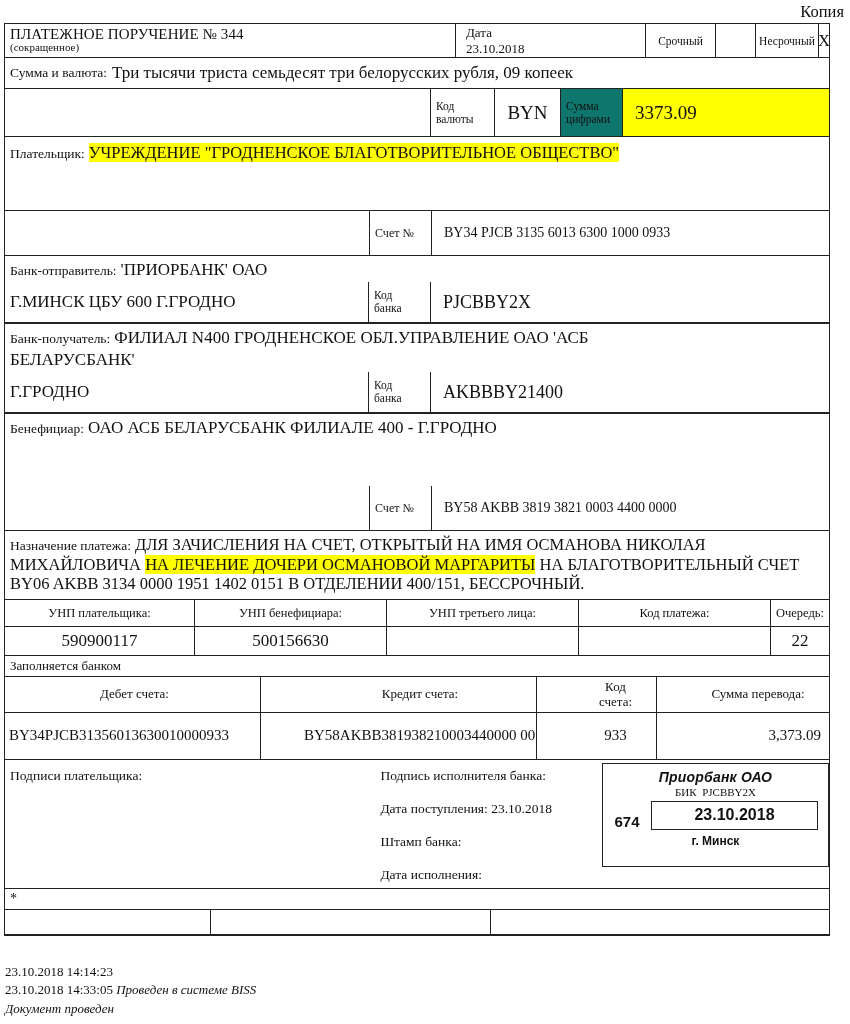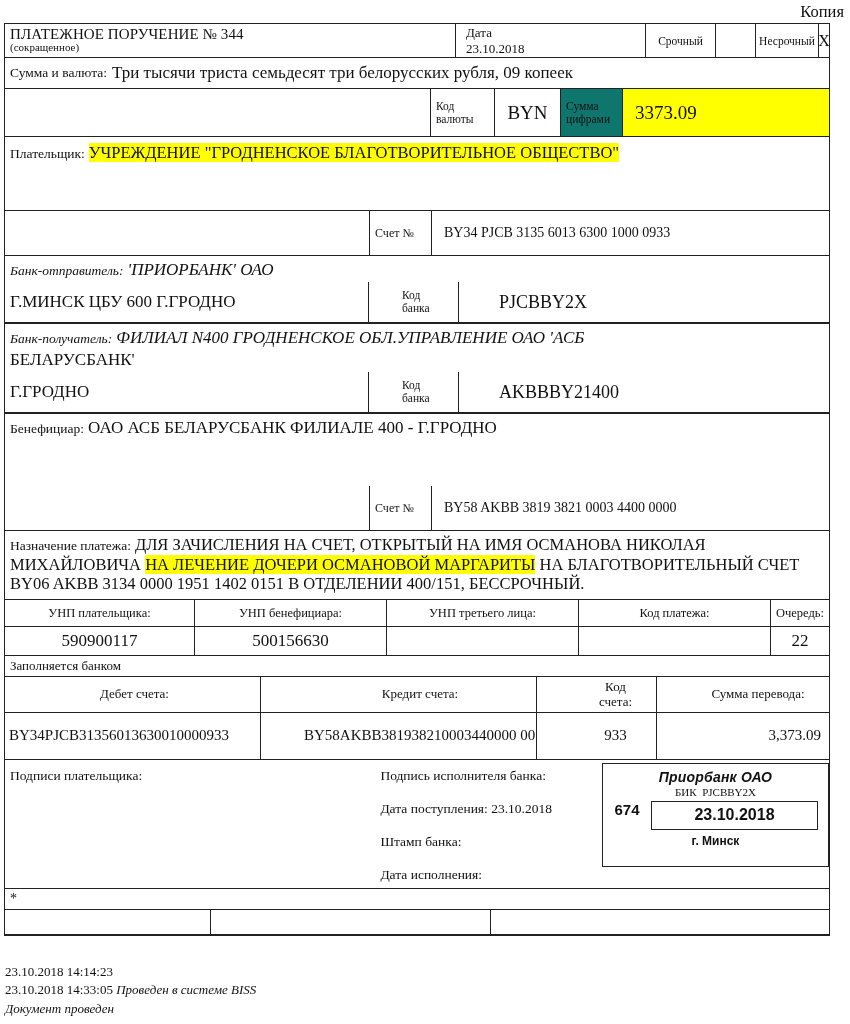--- a/index.html
+++ b/index.html
@@ -98,28 +98,28 @@
   .acct { height: 44px; border-bottom: 1.3px solid #222; display: flex; }
   .acct .spacer { width: 364px; border-right: 1.3px solid #222; }
   .acct .k {
     width: 62px; border-right: 1.3px solid #222; box-sizing: border-box;
     display: flex; align-items: center; padding-left: 5px; font-size: 12px;
   }
   .acct .v { flex: 1; display: flex; align-items: center; padding-left: 12px; font-size: 14px; text-align: center; }
 
   
   .bankline {
-    padding: 4px 0 2px 5px; white-space: nowrap; font-style: italic;
+    padding: 4px 0 2px 5px; white-space: nowrap;
   }
   .bankline .k { font-size: 13.5px; }
   .bankline .v { font-size: 17px; }
   .bankline2 { padding: 0 0 2px 5px; font-size: 17px; white-space: nowrap; }
 
   
-  .bankcode { height: 40px; border-bottom: 1.3px solid #222; display: flex; gap: 28px; }
+  .bankcode { height: 40px; border-bottom: 1.3px solid #222; display: flex; }
   .bankcode .city {
     width: 364px; border-right: 1.3px solid #222; box-sizing: border-box;
     display: flex; align-items: center; padding-left: 5px; font-size: 17px;
   }
   .bankcode .k {
     width: 62px; border-right: 1.3px solid #222; box-sizing: border-box;
     display: flex; flex-direction: column; justify-content: center;
     padding-left: 5px; font-size: 11.5px; line-height: 1.12;
   }
   .bankcode .v { flex: 1; display: flex; align-items: center; padding-left: 12px; font-size: 18px; }
@@ -187,21 +187,21 @@
     width: 227px; height: 104px; border: 1.3px solid #222;
     box-sizing: border-box; position: relative;
     font-family: "Liberation Sans", sans-serif;
     background: #fff;
   }
   .stamp .sname {
     text-align: center; font-style: italic; font-weight: bold;
     font-size: 14px; margin-top: 5px; letter-spacing: .2px;
   }
   .stamp .sbic { text-align: center; font-size: 11px; margin-top: 1px; font-family: "Liberation Serif", serif; }
-  .stamp .smid { display: flex; align-items: flex-start; margin-top: 3px; }
+  .stamp .smid { display: flex; align-items: flex-end; margin-top: 3px; }
   .stamp .snum { width: 48px; text-align: center; font-weight: bold; font-size: 15px; }
   .stamp .sdatebox {
     flex: 1; margin-right: 10px; border: 1.3px solid #222; text-align: center;
     font-weight: bold; font-size: 16px; padding: 4px 0 5px 0;
   }
   .stamp .scity { text-align: center; font-weight: bold; font-size: 12px; margin-top: 4px; }
 
   
   .asterisk { height: 20px; padding-left: 5px; font-size: 14px; display: flex; align-items: center; }
 

